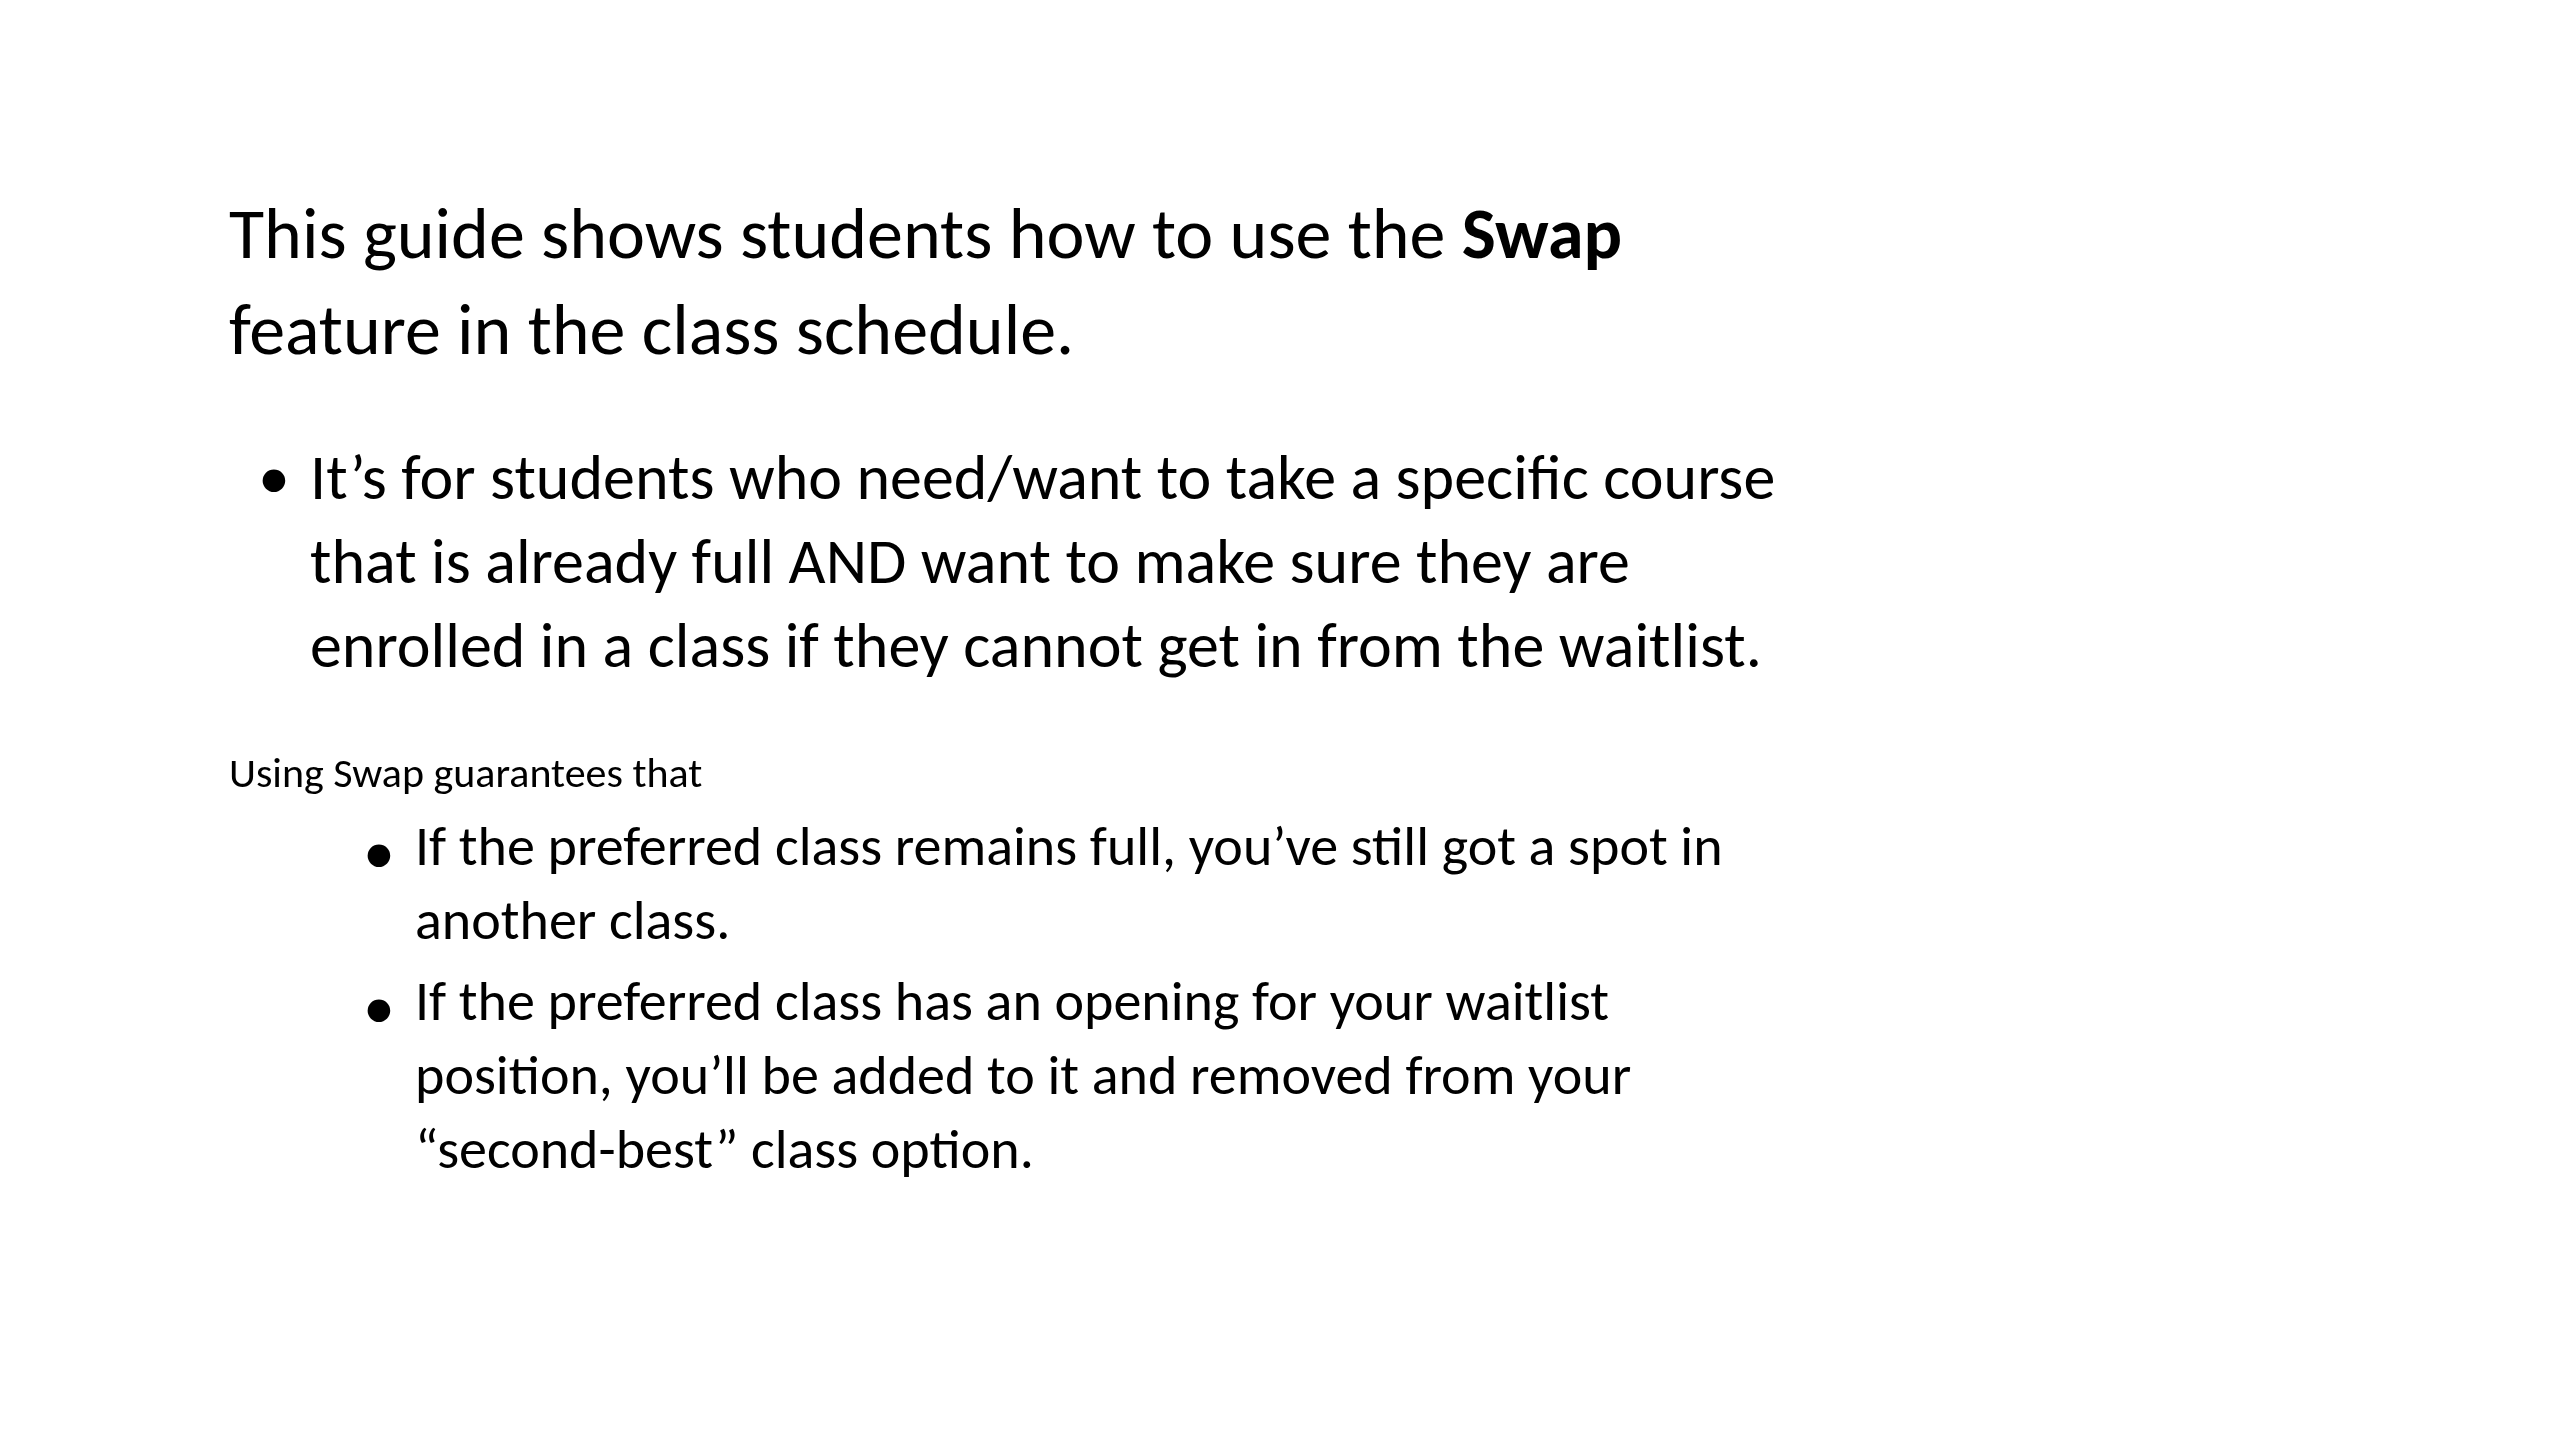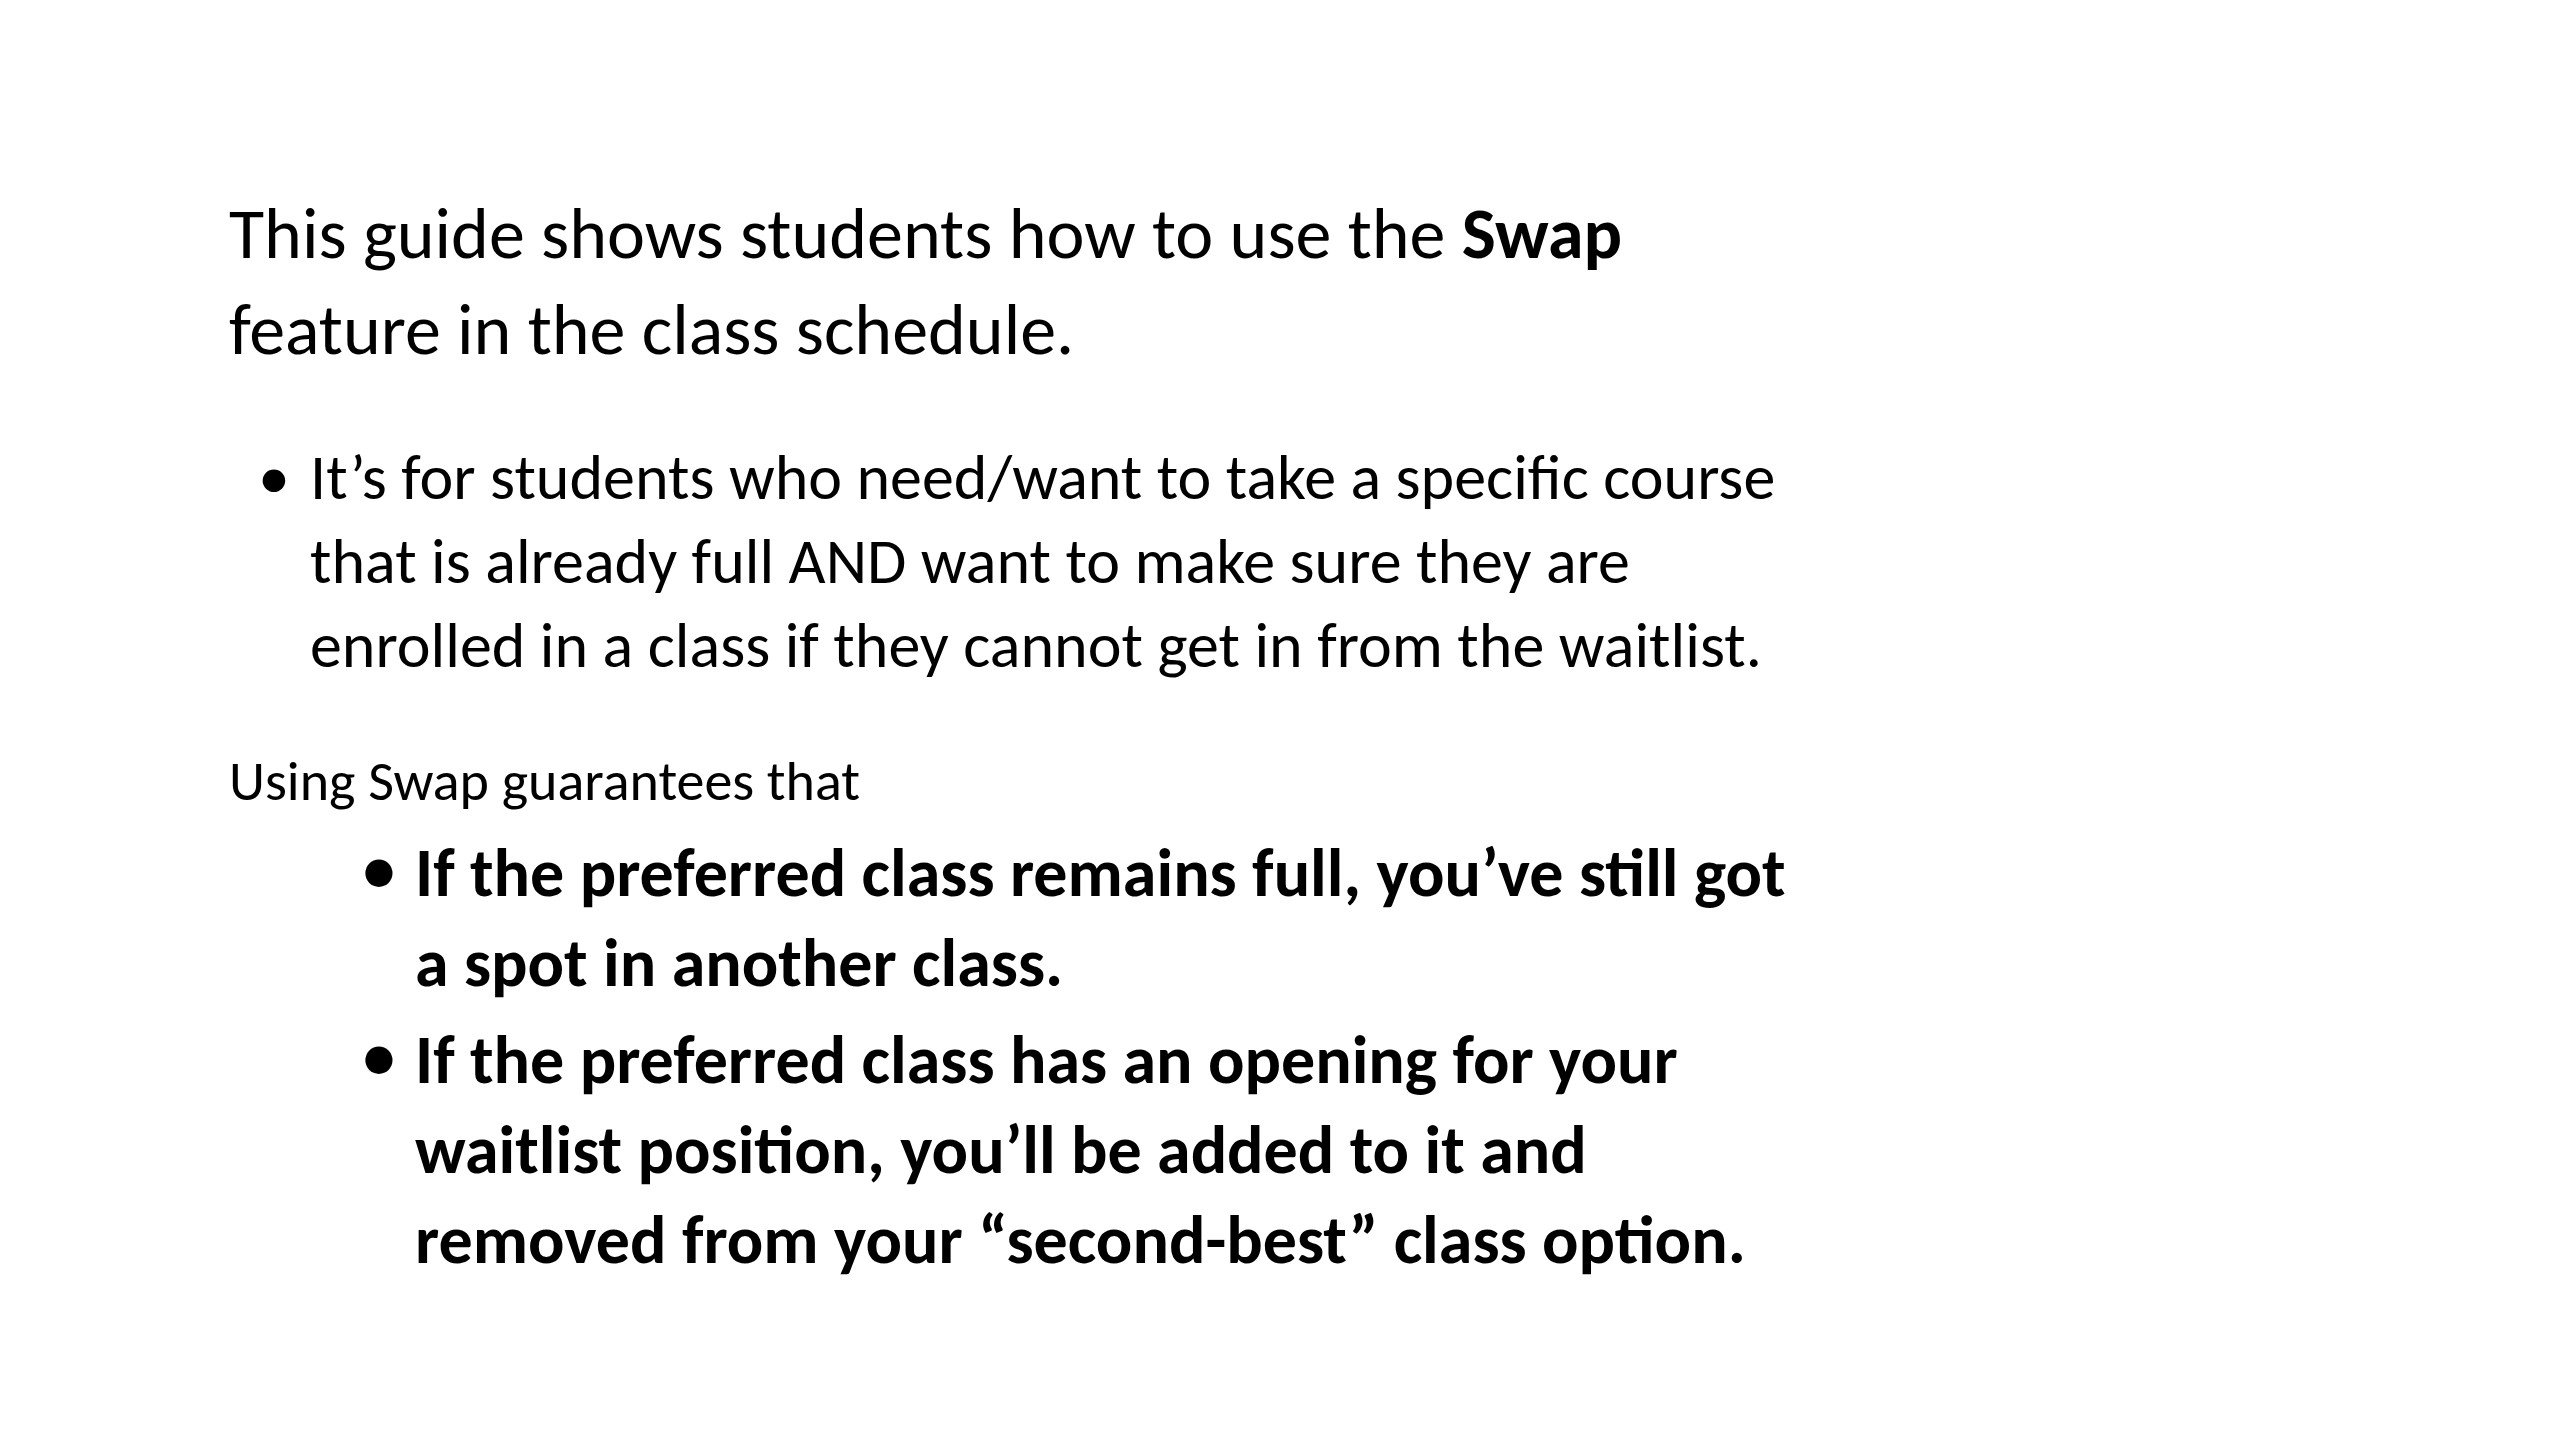--- a/index.html
+++ b/index.html
@@ -42,38 +42,37 @@
   }
   ul.primary > li::before {
     content: "•";
     position: absolute;
     left: 29px;
     top: 0;
     font-size: 64px;
     color: #000000;
   }
   .subhead {
-    font-size: 56px;
+    font-size: 42px;
     line-height: 1.32;
     margin: 0 0 9.5px 0;
     max-width: 2004px;
   }
   ul.secondary {
     list-style: none;
     padding: 0;
     margin: 0;
     max-width: 2004px;
   }
   ul.secondary > li {
     position: relative;
-    font-size: 68px;
+    font-size: 56px;
     line-height: 1.32;
     padding-left: 186px;
     margin-bottom: 7.6px;
-    font-weight: bold;
   }
   ul.secondary > li::before {
     content: "•";
     position: absolute;
     left: 134px;
     top: 0;
     font-size: 64px;
     color: #000000;
   }
 </style>

